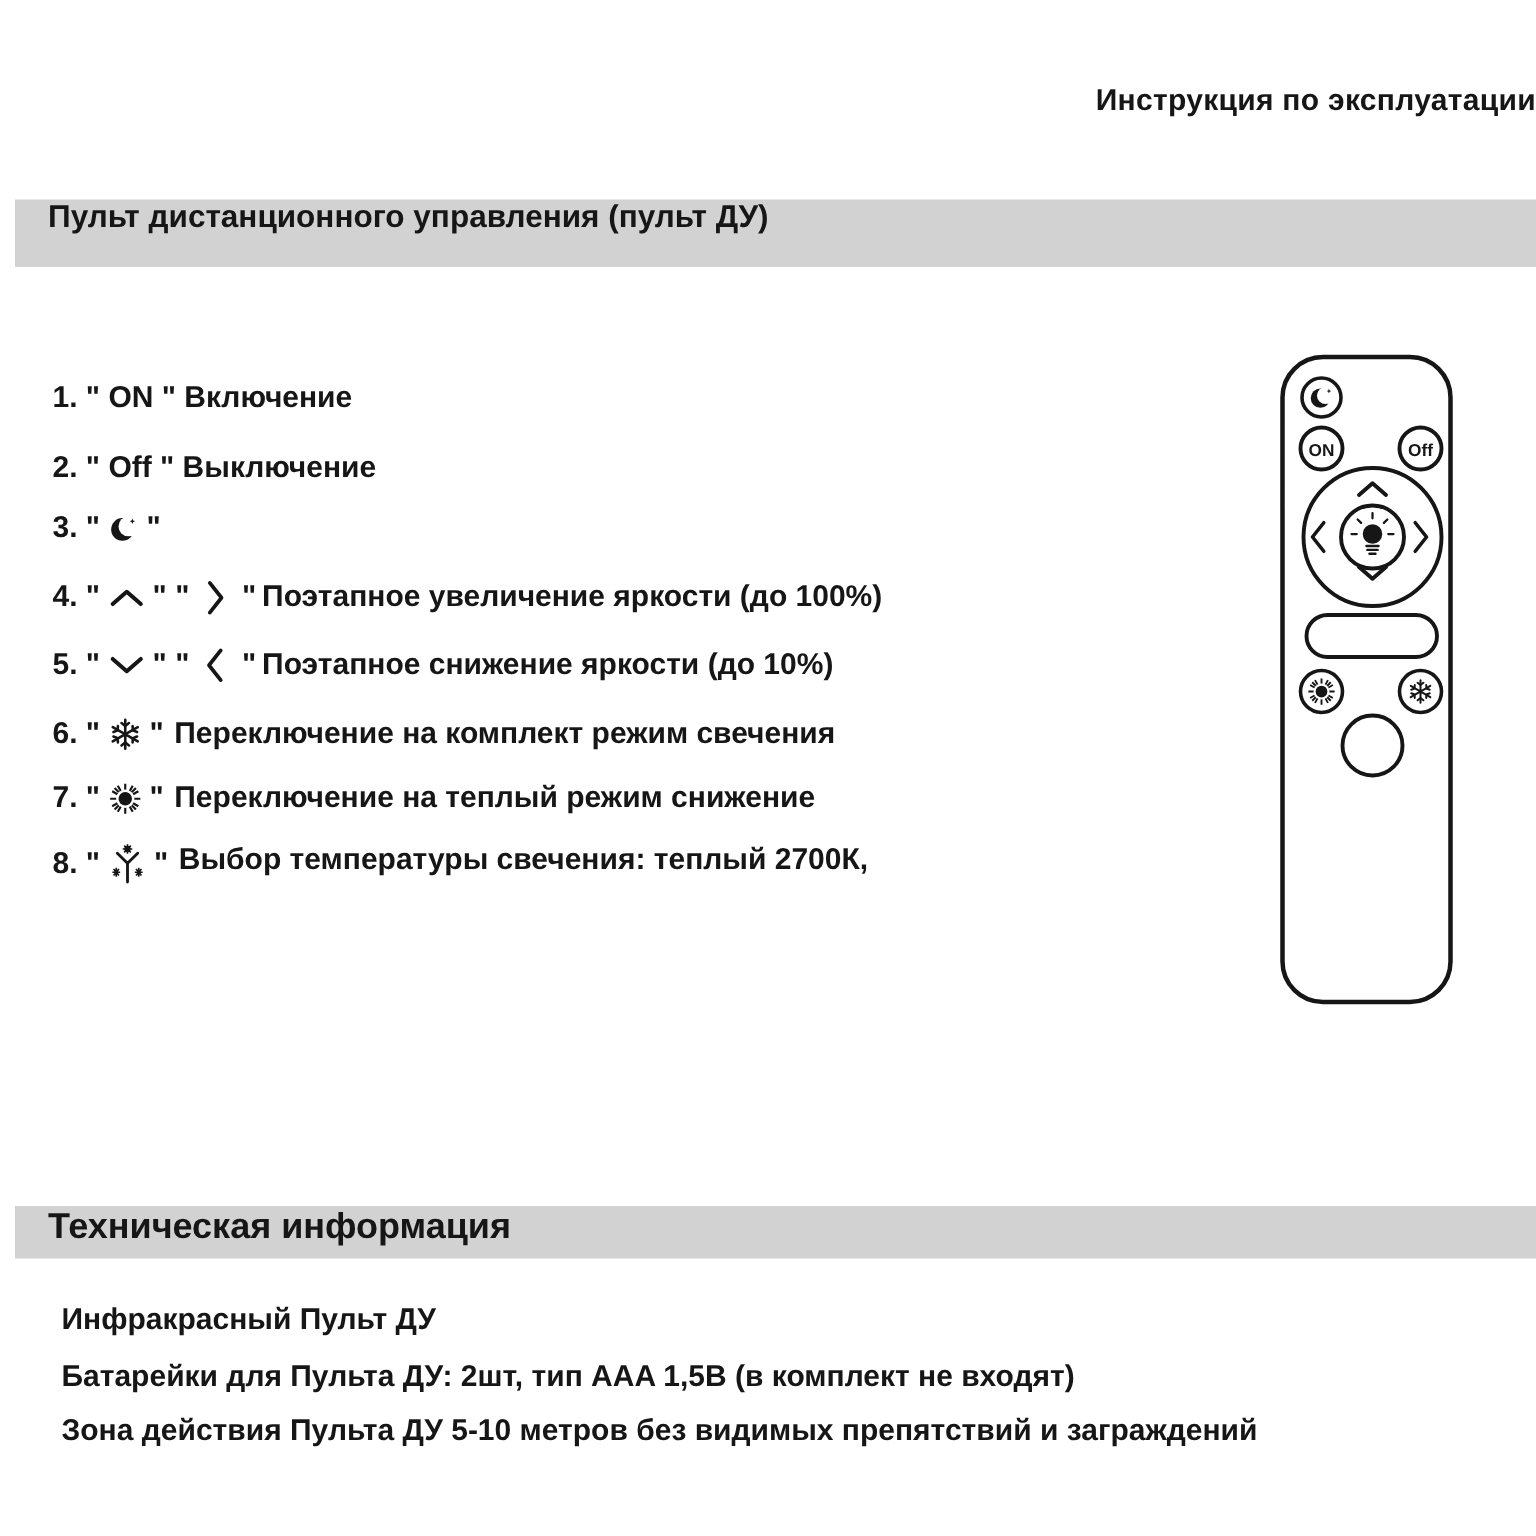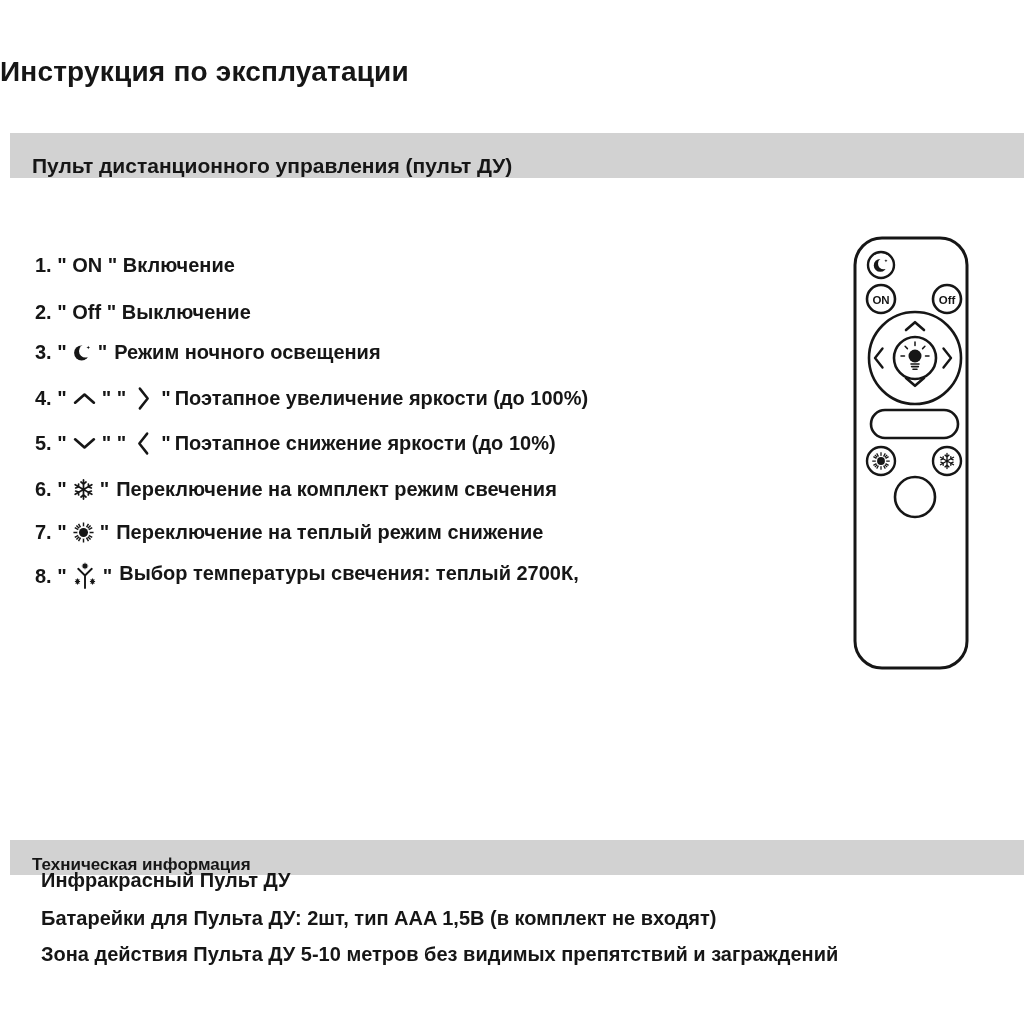--- a/index.html
+++ b/index.html
@@ -1,24 +1,24 @@
 <!DOCTYPE html>
 <html><head>
 <meta charset="utf-8">
 <style>
   html,body{margin:0;padding:0}
   body{
     width:1024px;height:1024px;position:relative;overflow:hidden;
     background:#ffffff;color:#161616;
     font-family:"Liberation Sans","DejaVu Sans",sans-serif;font-weight:700;
   }
-  .title{position:absolute;top:56px;left:0;width:100%;text-align:left;font-size:28px;letter-spacing:.2px}
-  .bar{position:absolute;left:10px;right:0;background:#d2d2d2;display:flex;align-items:flex-end;padding-left:22px;box-sizing:border-box}
+  .title{position:absolute;top:56px;left:0;width:100%;text-align:right;font-size:20px;letter-spacing:.2px}
+  .bar{position:absolute;left:10px;right:0;background:#d2d2d2;display:flex;align-items:flex-start;padding-left:22px;box-sizing:border-box}
   #bar1{top:133px;height:45px;font-size:21px}
-  #bar2{top:840px;height:35px;font-size:17px}
+  #bar2{top:804px;height:35px;font-size:24px}
   .row{position:absolute;left:35px;display:flex;align-items:center;font-size:20px;white-space:pre;height:28px}
   .row svg{flex:0 0 auto;margin:0 5px;display:block}
   .txt{margin-left:7px}
   .gap{margin-left:4px}
   #row8{align-items:flex-start;height:auto}
   #row8 .lead{display:flex;align-items:center;height:30px;white-space:pre}
   #row8 .col{display:flex;flex-direction:row;margin-left:7px;line-height:25px}
   .tline{position:absolute;left:41px;font-size:20px;white-space:pre}
   .stroke{stroke:#161616;fill:none;stroke-linecap:round;stroke-linejoin:round}
 </style>
@@ -87,21 +87,20 @@
 <div class="row" style="top:298px">
   <span>2. " Off " Выключение</span>
 </div>
 
 <div class="row" style="top:338px">
   <span>3. "</span>
   <svg width="21" height="21">
       <use href="#i-moon"></use>
     </svg>
   <span>"</span>
-  <span class="txt">Режим ночного освещения</span>
 </div>
 
 <div class="row" style="top:384px">
   <span>4. "</span>
   <svg width="25" height="25">
       <use href="#i-chevup"></use>
     </svg>
   <span>" "</span>
   <svg width="25" height="25">
       <use href="#i-chevright"></use>

